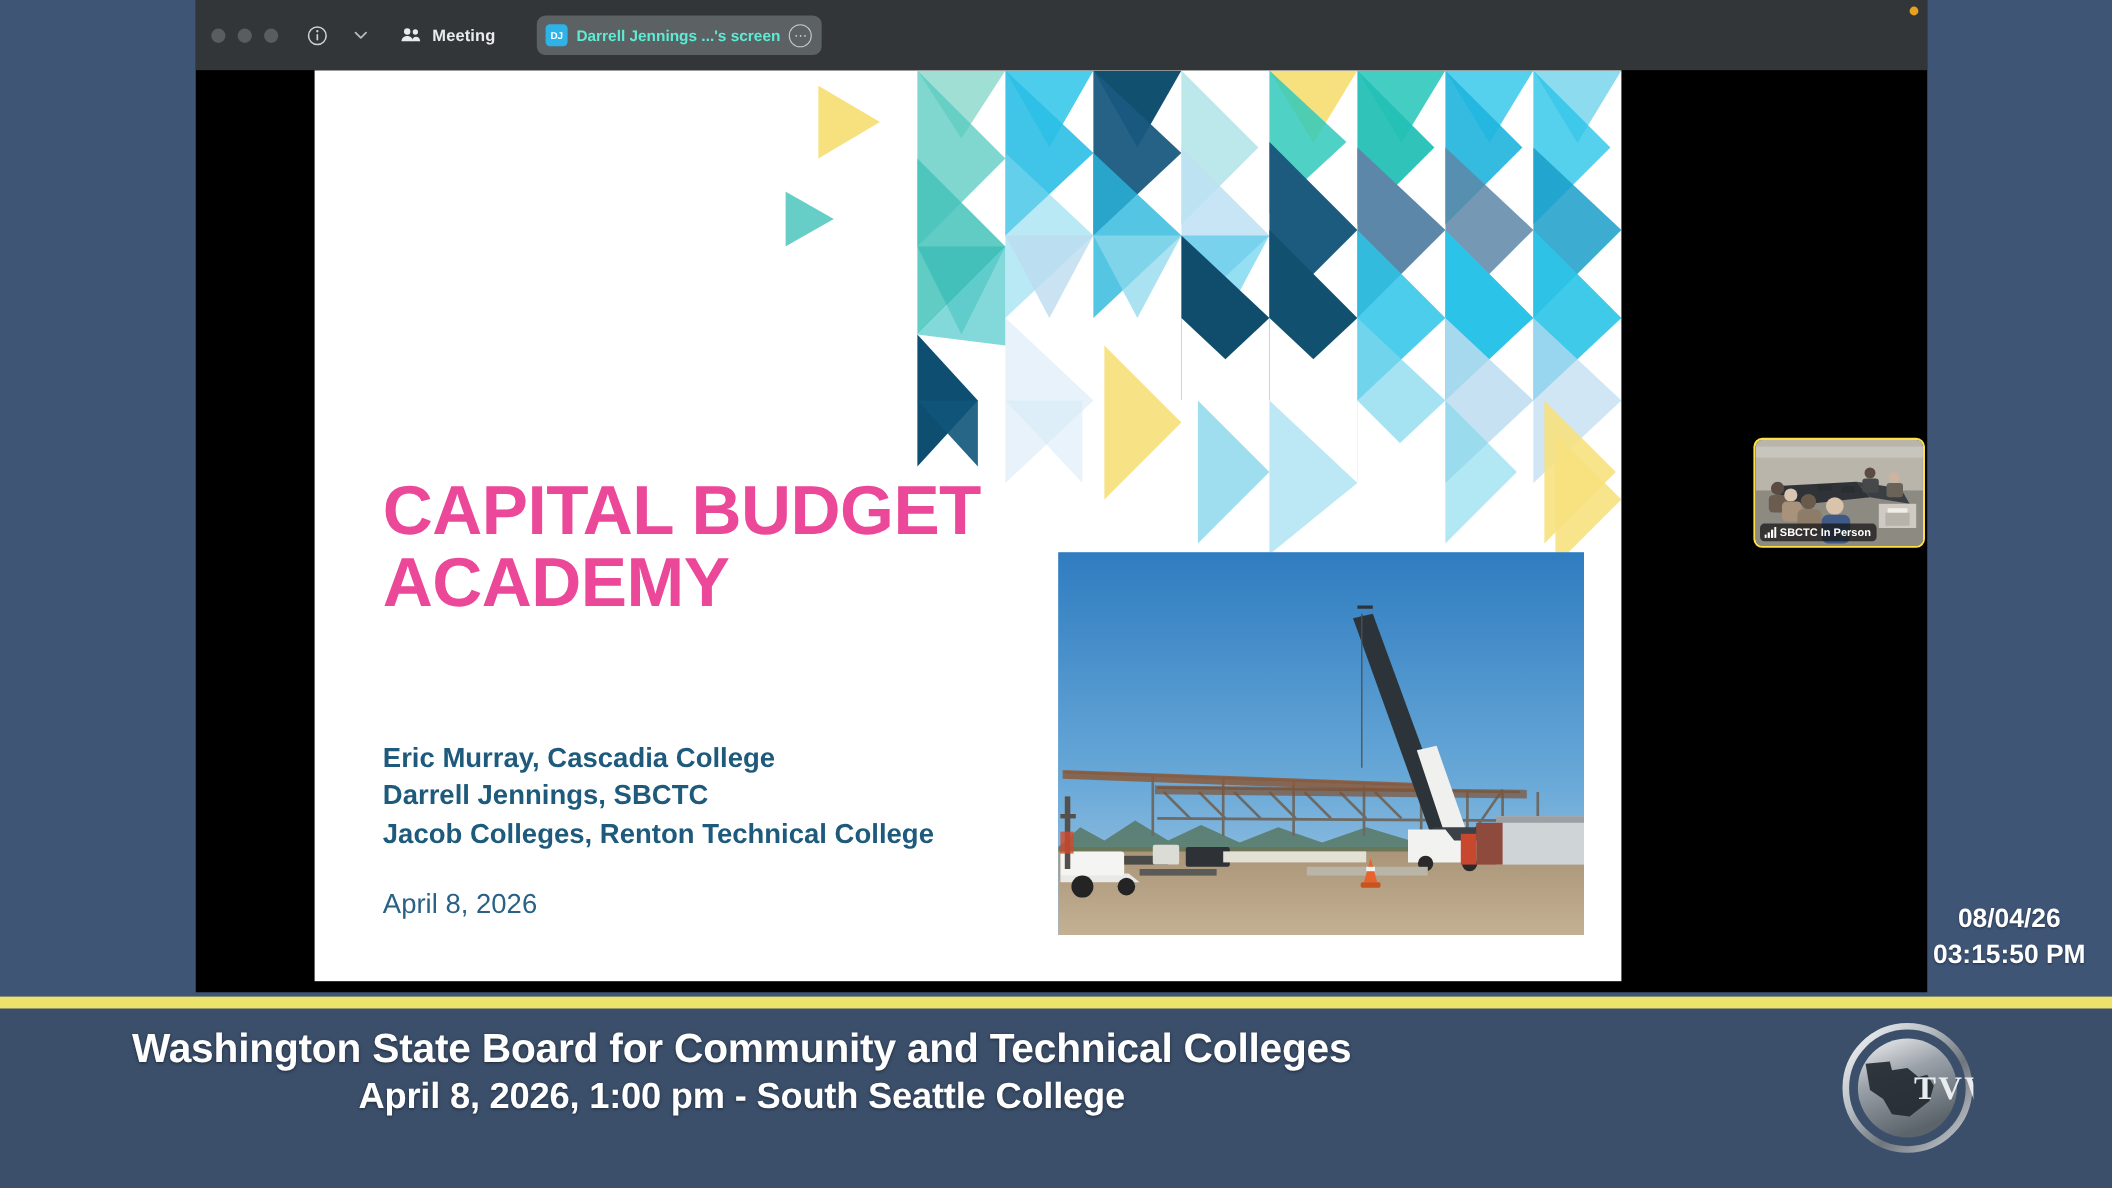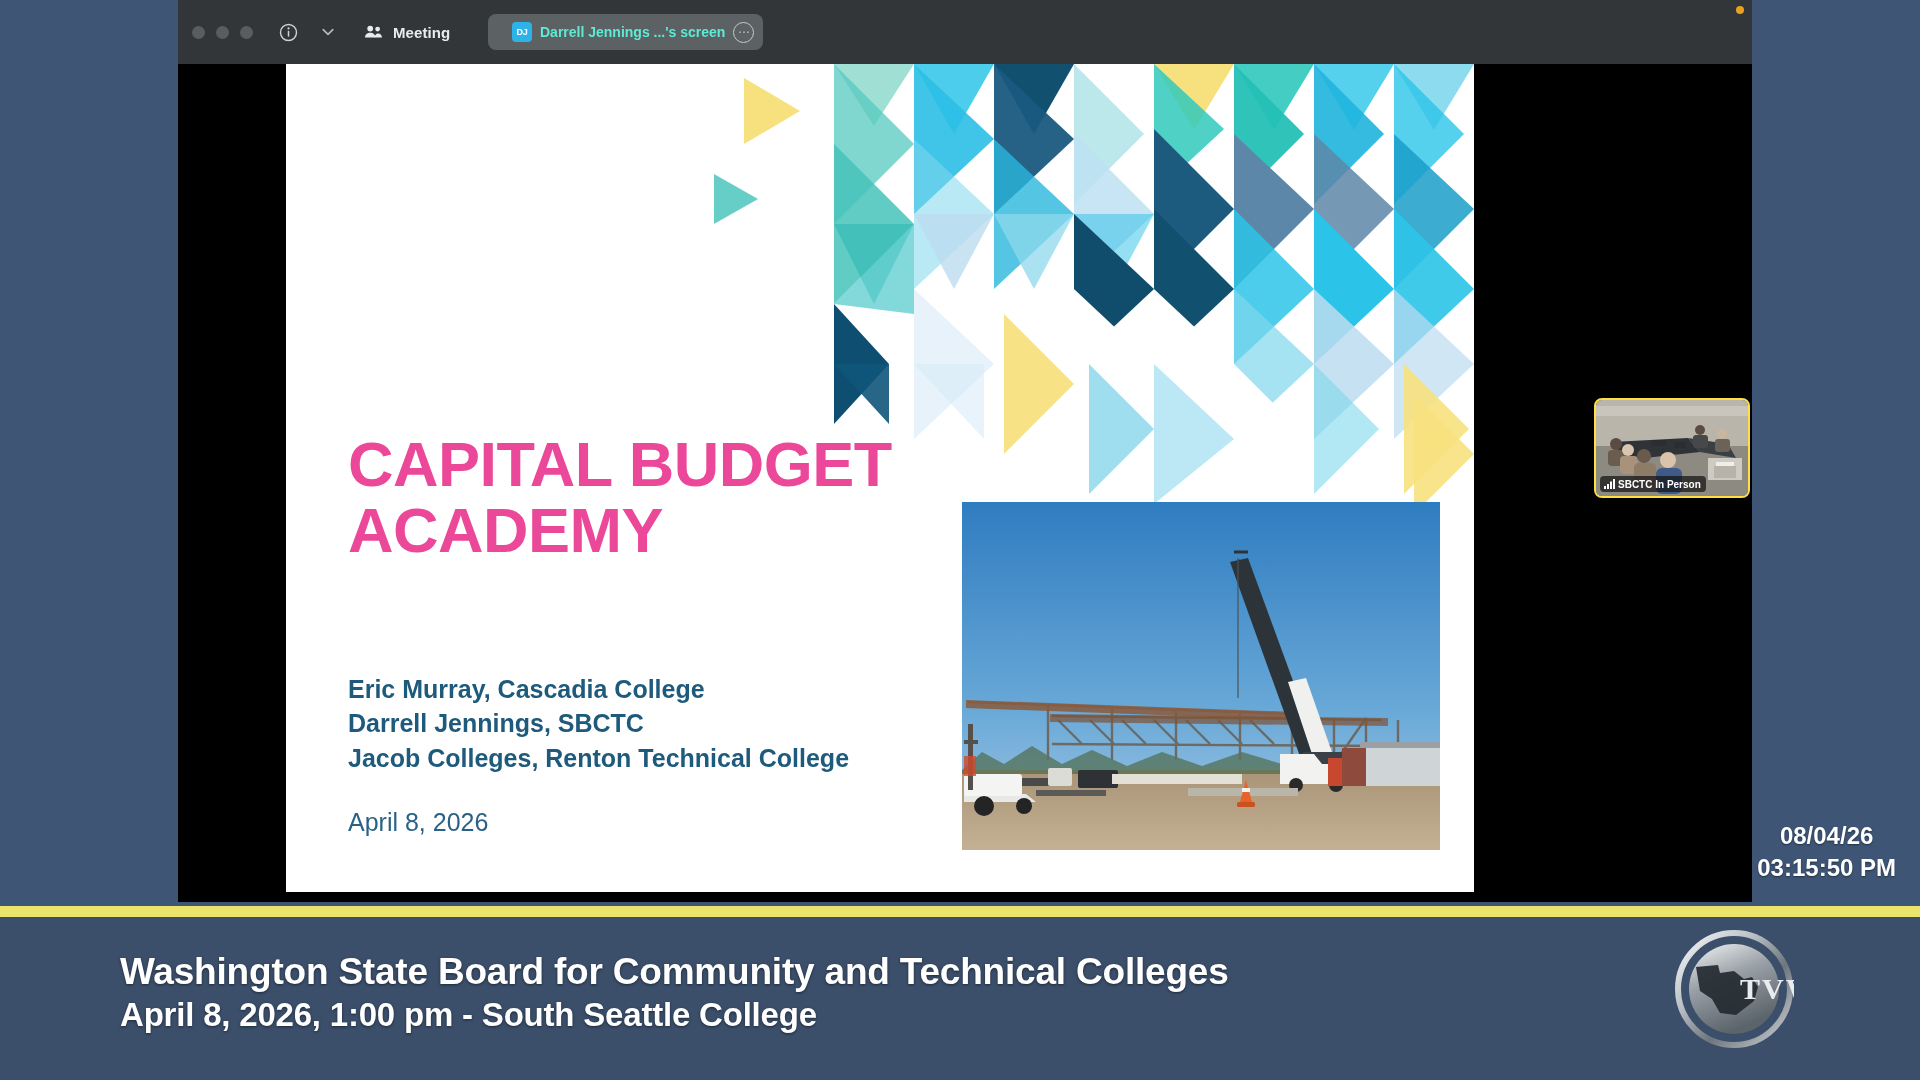--- a/index.html
+++ b/index.html
@@ -27,21 +27,21 @@
   .tb-icon { color:#cfd2d4; display:flex; align-items:center; justify-content:center; }
   #info-icon { margin-left:26px; }
   #chevron-icon { margin-left:22px; }
   #people-icon { margin-left:28px; }
   #meeting-label {
     color:#e9ecee; font-size:15px; font-weight:bold; margin-left:9px; letter-spacing:.1px;
   }
   #share-pill {
     position:absolute; left:310px; top:14px; height:36px;
     background:#5c6164; border-radius:8px;
-    display:flex; align-items:center; padding:0 9px 0 24px; gap:8px;
+    display:flex; align-items:center; padding:0 9px 0 8px; gap:8px;
   }
   #share-avatar {
     width:20px; height:20px; border-radius:4px; background:#2eb3e8;
     color:#fff; font-size:9px; font-weight:bold;
     display:flex; align-items:center; justify-content:center; letter-spacing:-.3px;
   }
   #share-label { color:#5eead4; font-size:14px; font-weight:bold; white-space:nowrap; }
   #share-more {
     width:21px; height:21px; border-radius:50%;
     border:1.5px solid #c6cacc; color:#c6cacc; font-size:12px;
@@ -110,21 +110,21 @@
   
   #lower-third {
     position:absolute; left:0; top:917px; width:100%; height:163px;
     background:#3b4f6b;
   }
   #banner-plate {
     position:absolute; left:62px; top:18px; width:1610px; height:112px;
     background:linear-gradient(180deg,#2b4a6e 0%,#1e3category 0%,#23426a 55%,#1b3556 100%);
     border-radius:56px 10px 10px 56px;
   }
-  #banner-text { position:absolute; left:120px; top:34px; }
+  #banner-text { position:absolute; left:120px; top:15px;text-align:center; }
   #banner-line1 {
     color:#fff; font-size:37px; font-weight:bold; line-height:1.13;
     font-stretch:condensed; letter-spacing:-.2px;
     text-shadow:0 1px 3px rgba(0,0,0,.5);
   }
   #banner-line2 {
     color:#fff; font-size:33px; font-weight:bold; line-height:1.2; margin-top:2px;
     font-stretch:condensed; letter-spacing:-.2px;
     text-shadow:0 1px 3px rgba(0,0,0,.5);
   }

